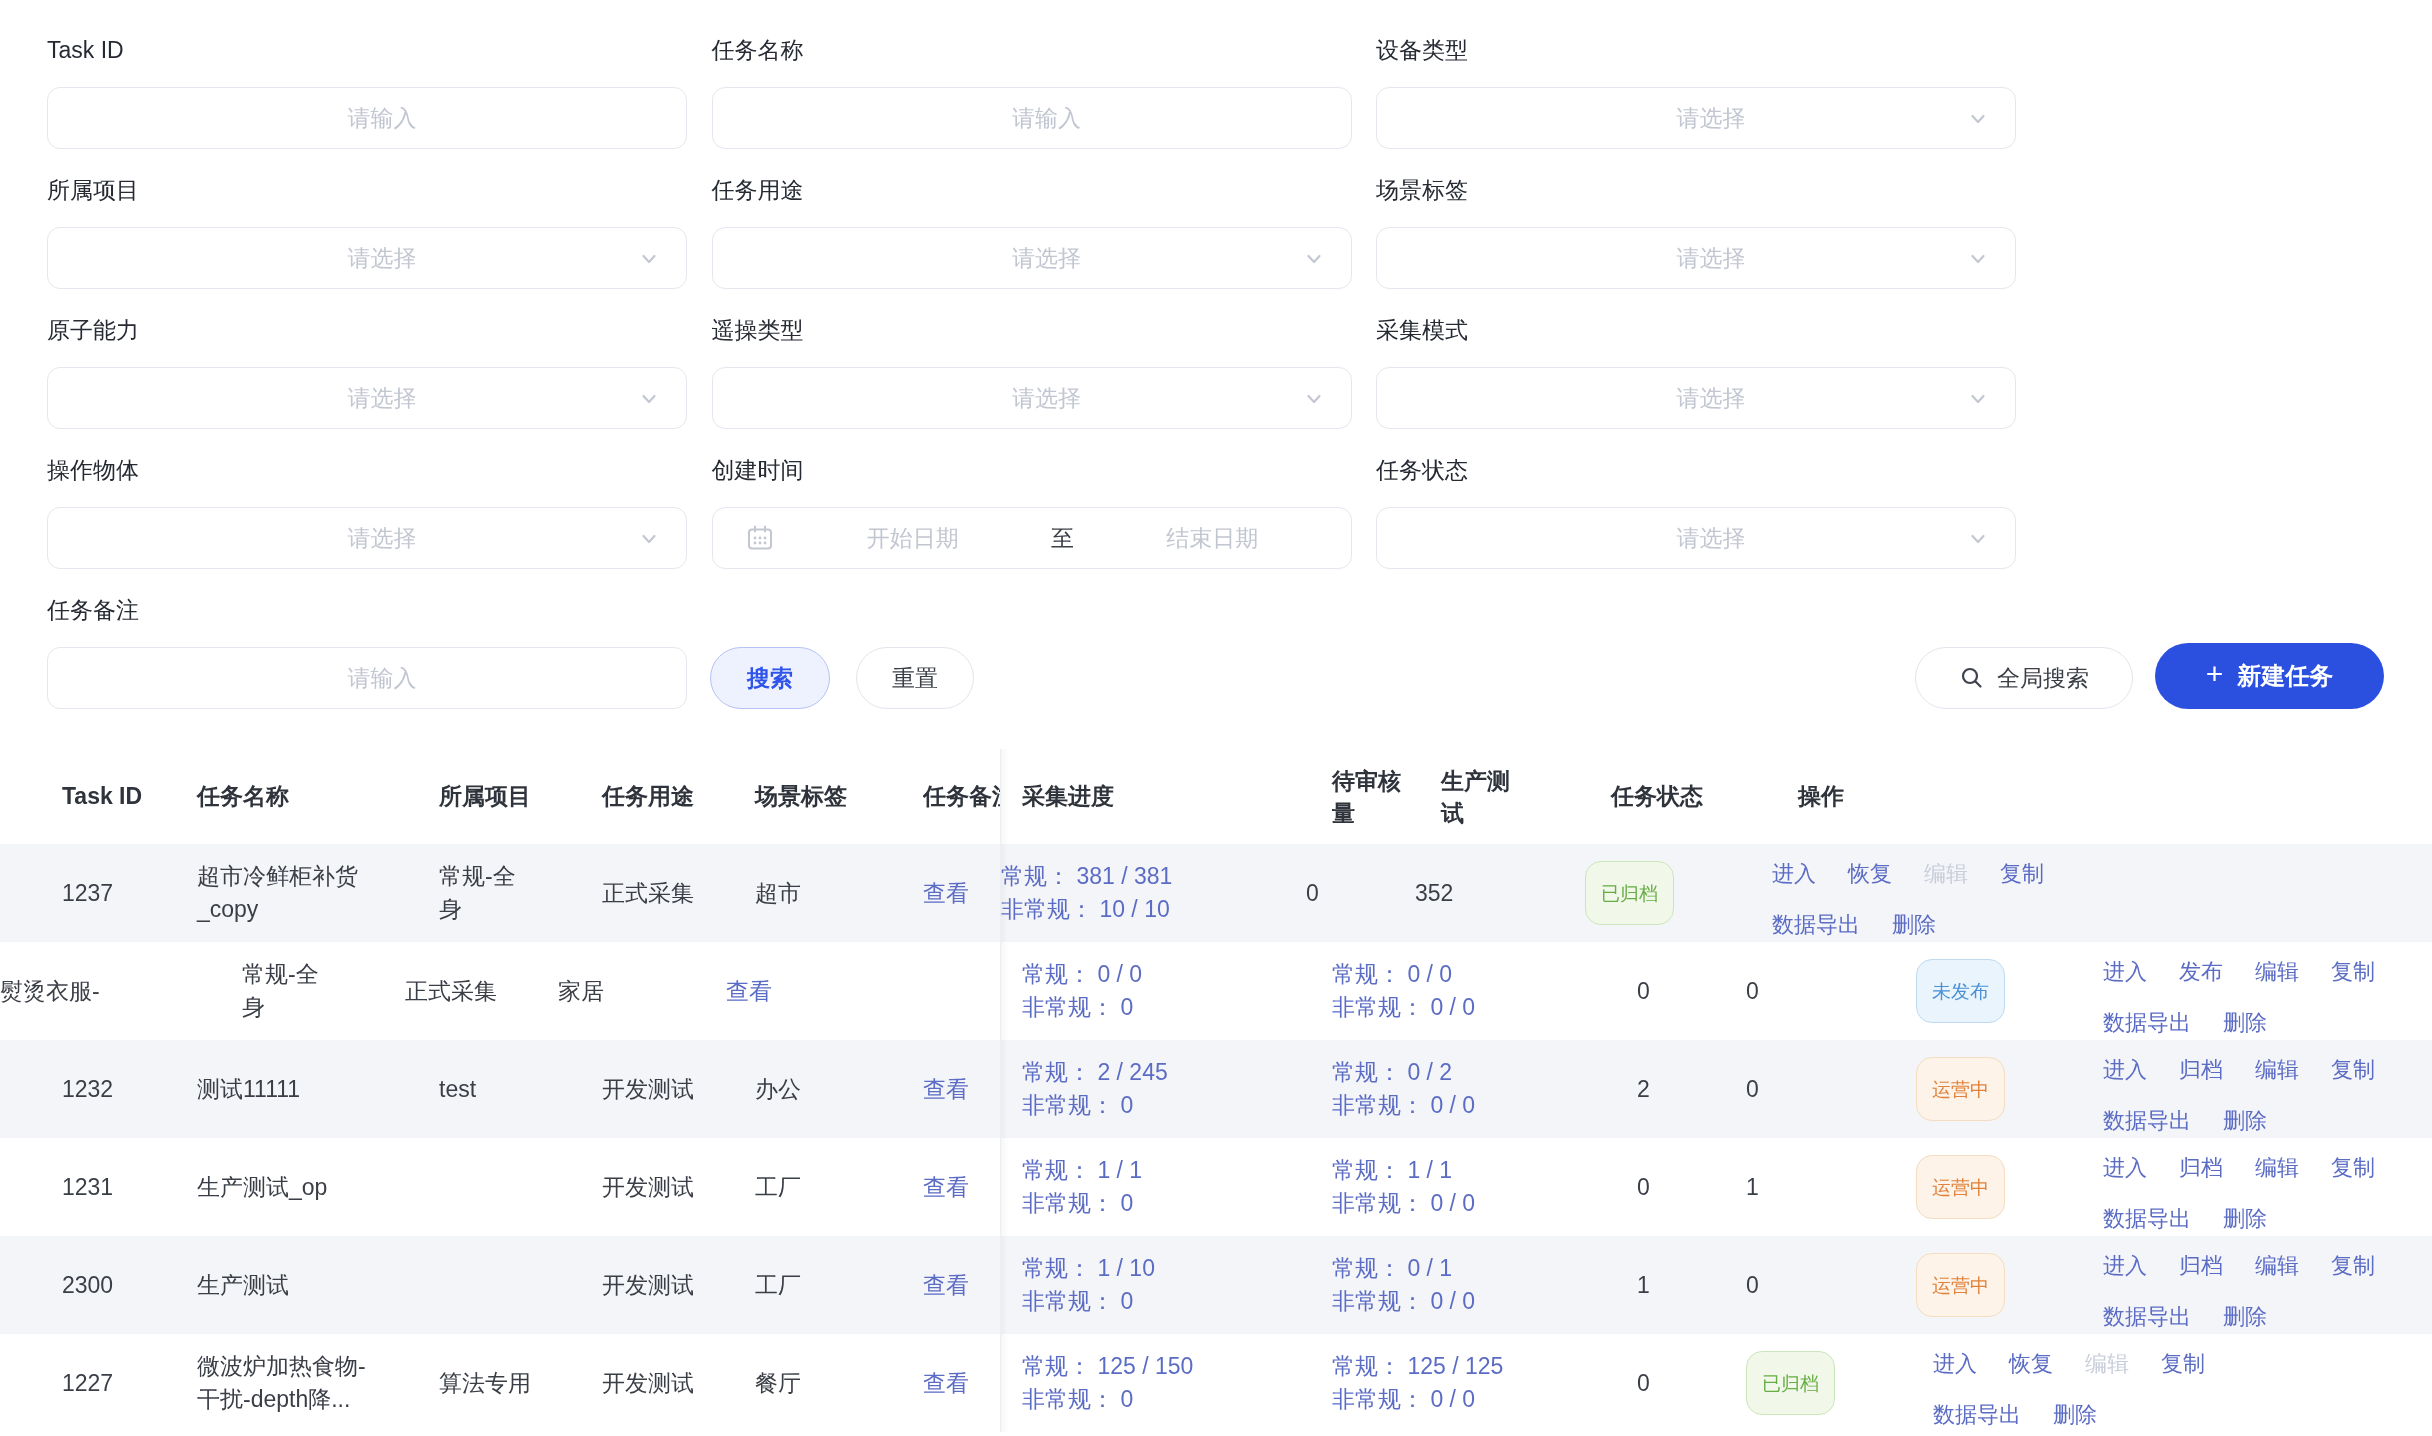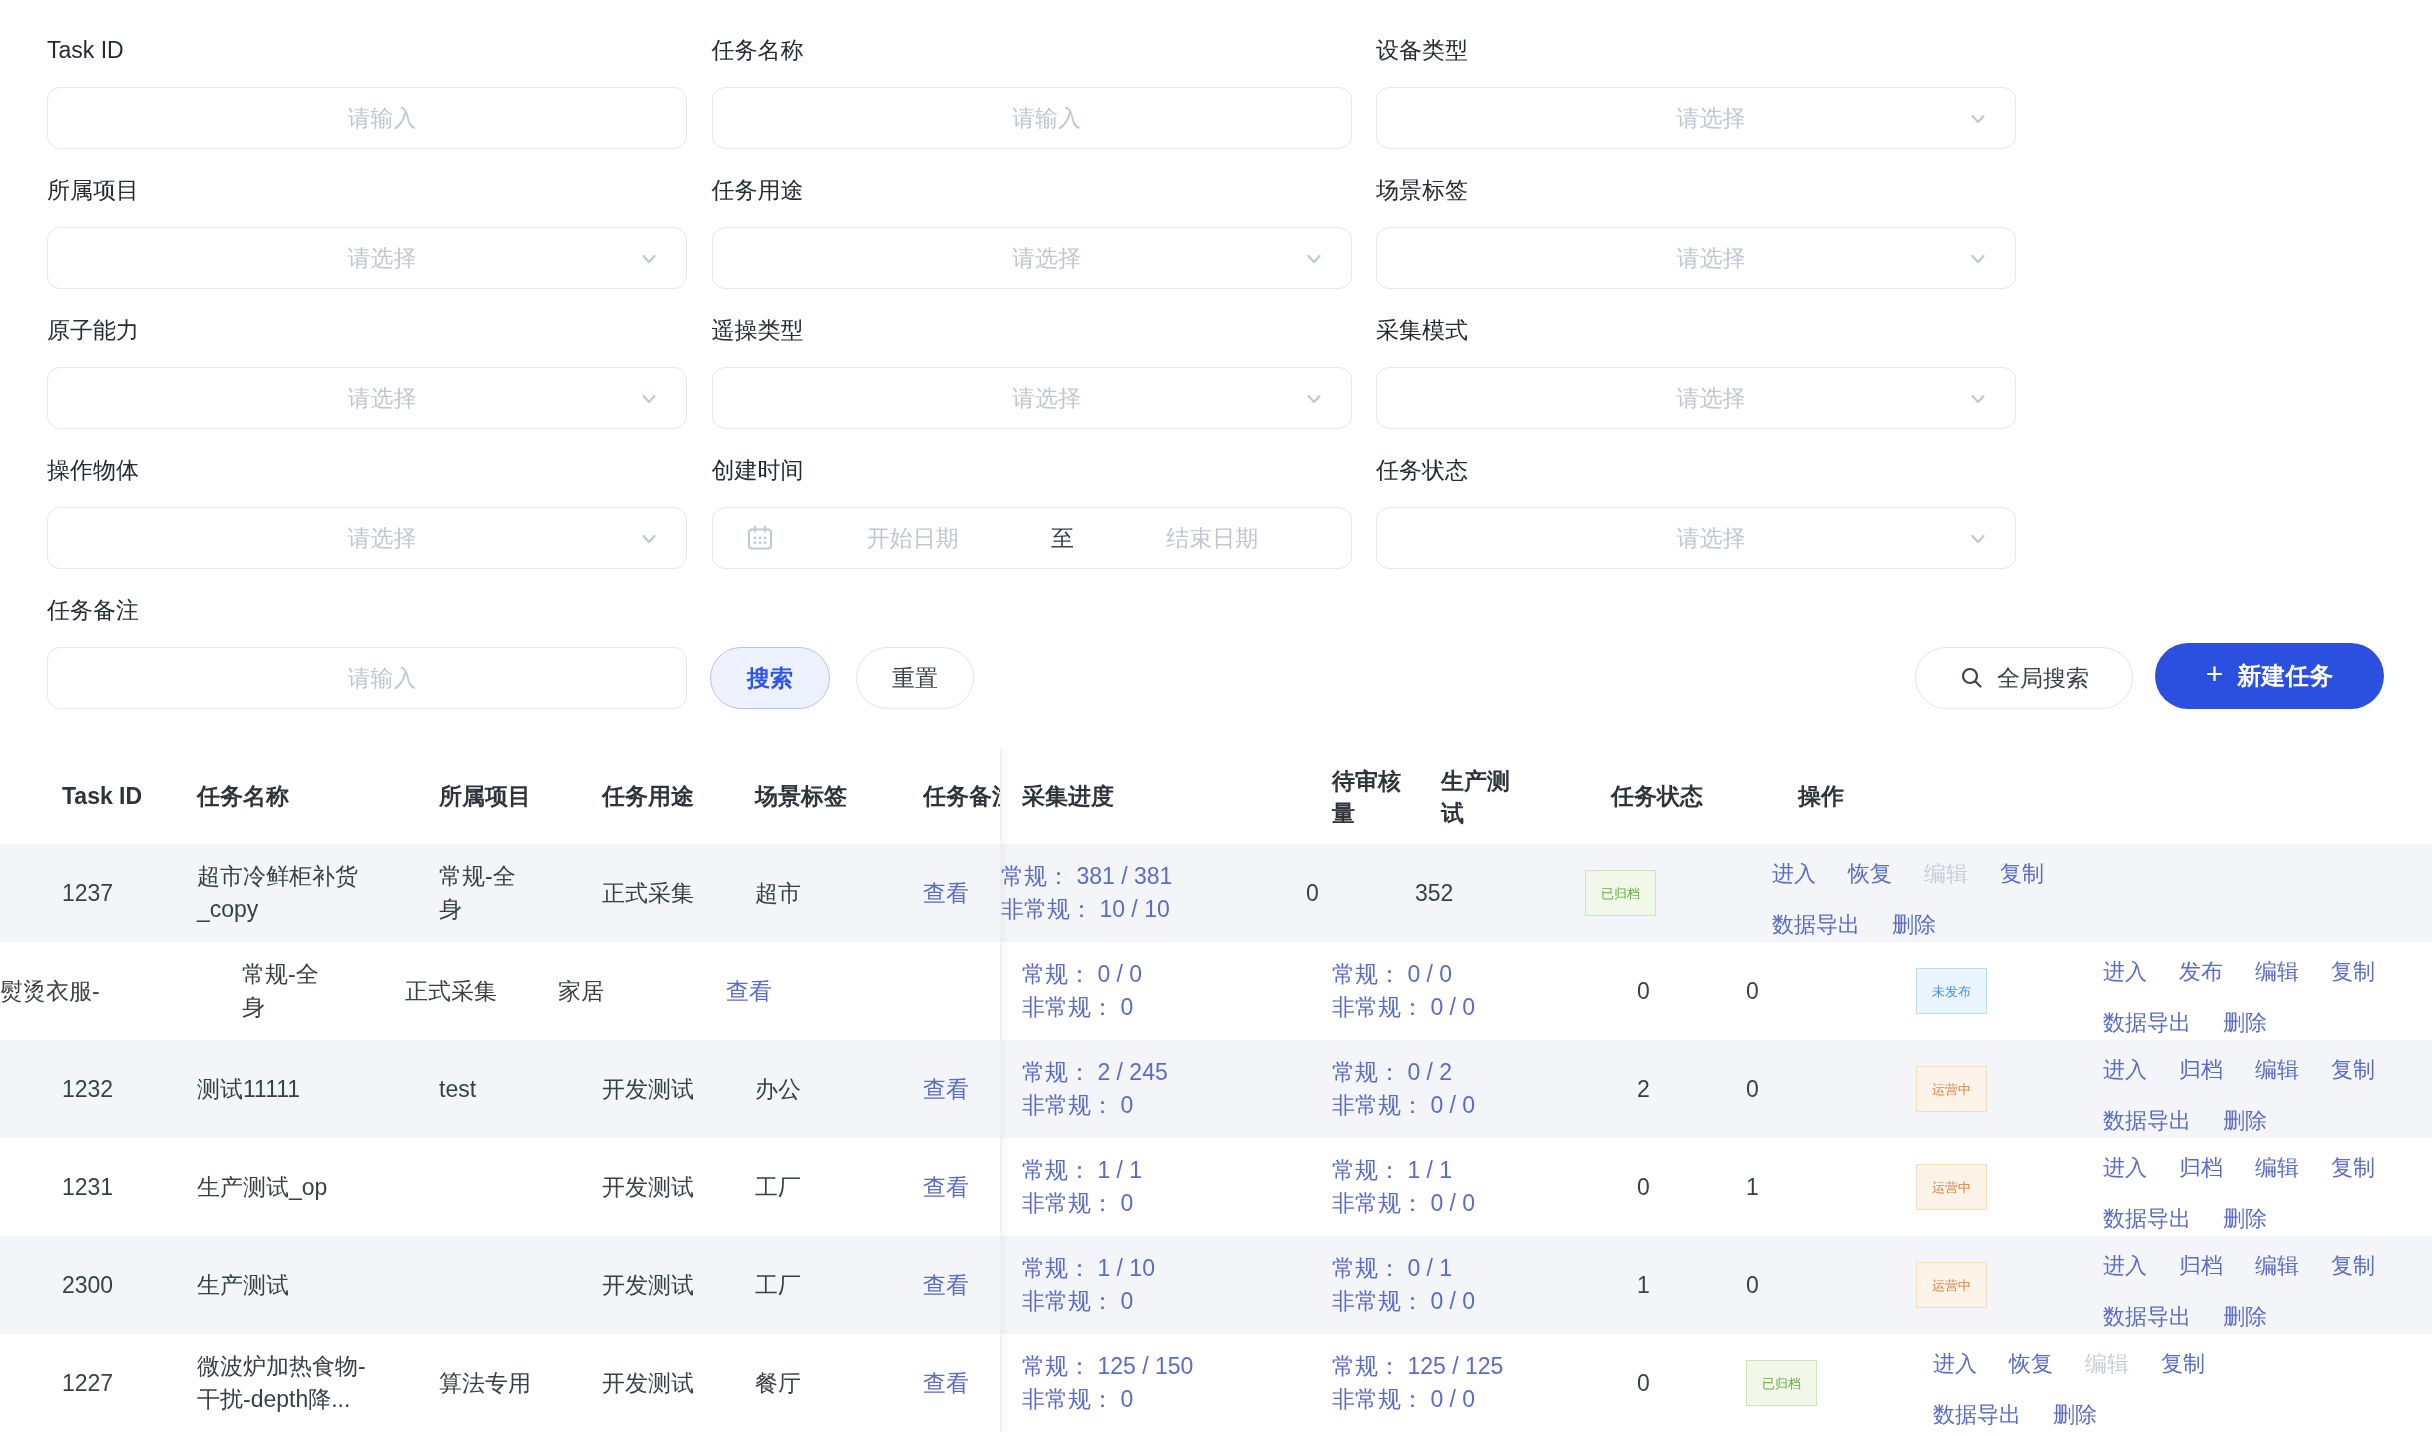--- a/index.html
+++ b/index.html
@@ -53,22 +53,22 @@
   .c7 { width:305px; }
   .c8 { width:109px; padding-right:38px; }
   .c9 { width:170px; padding-right:88px; }
   .c10 { width:187px; }
   .c11 { width:330px; }
   .hrow { height:95px; }
   .brow { height:98px; }
   .link { color:var(--link,#5b6cc4); cursor:pointer; }
   .link.disabled { color:#c9cedb; cursor:default; }
   .progress div { color:var(--link,#5b6cc4); white-space:nowrap; }
-  .badge { display:inline-flex; align-items:center; height:46px; padding:0 15px;
-    border-radius:0; font-size:13px; border:1.5px solid; }
+  .badge { display:inline-flex; align-items:center; height:64px; padding:0 15px;
+    border-radius:16px; font-size:19px; border:1.5px solid; }
   .actions-line { display:flex; gap:32px; font-size:22px; line-height:39px; white-space:nowrap;margin-top:12px; }
 </style>
 </head>
 <body>
 
 <div class="filter-grid" id="filter-grid">
     <div class="field">
       <div class="flabel">Task ID</div>
       <div class="fbox">
         <div class="ph">请输入</div>

